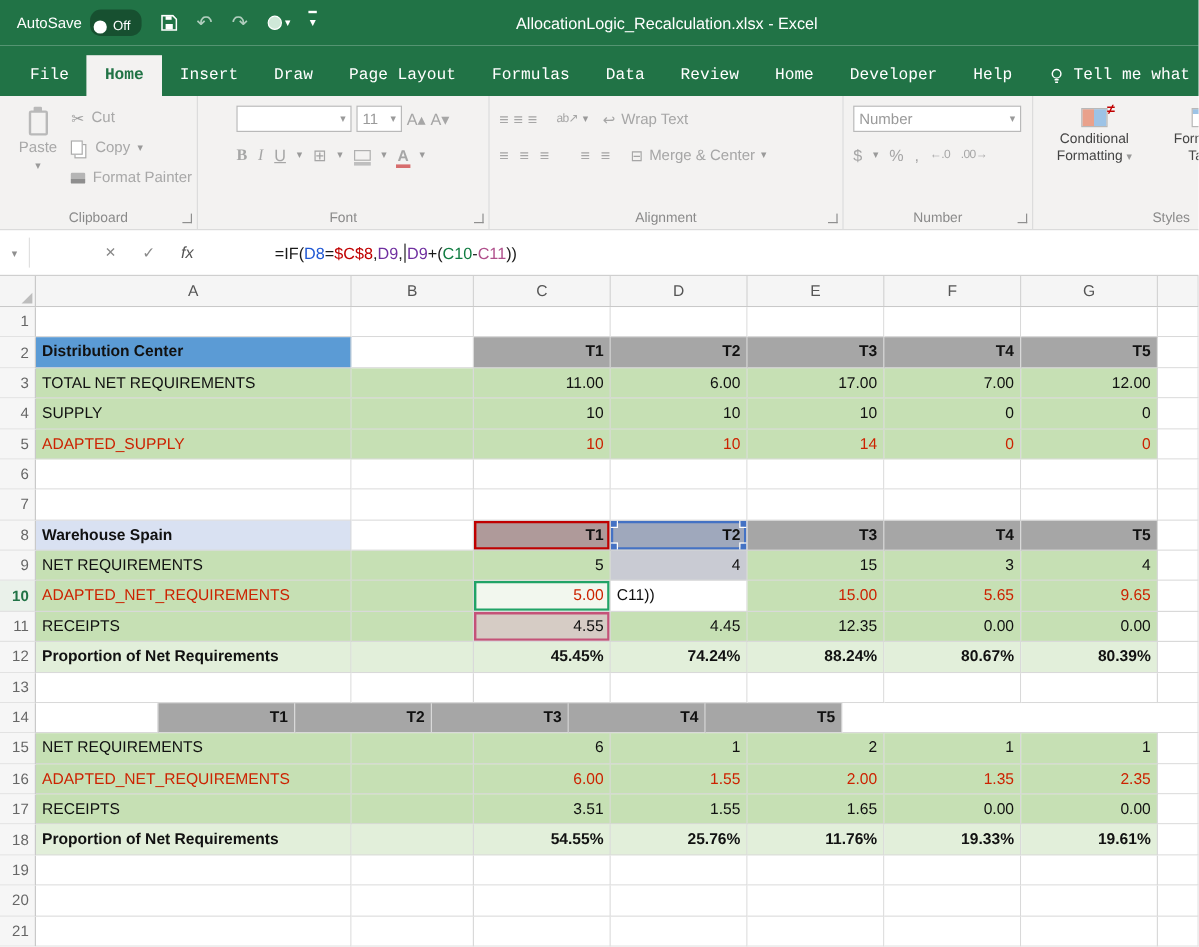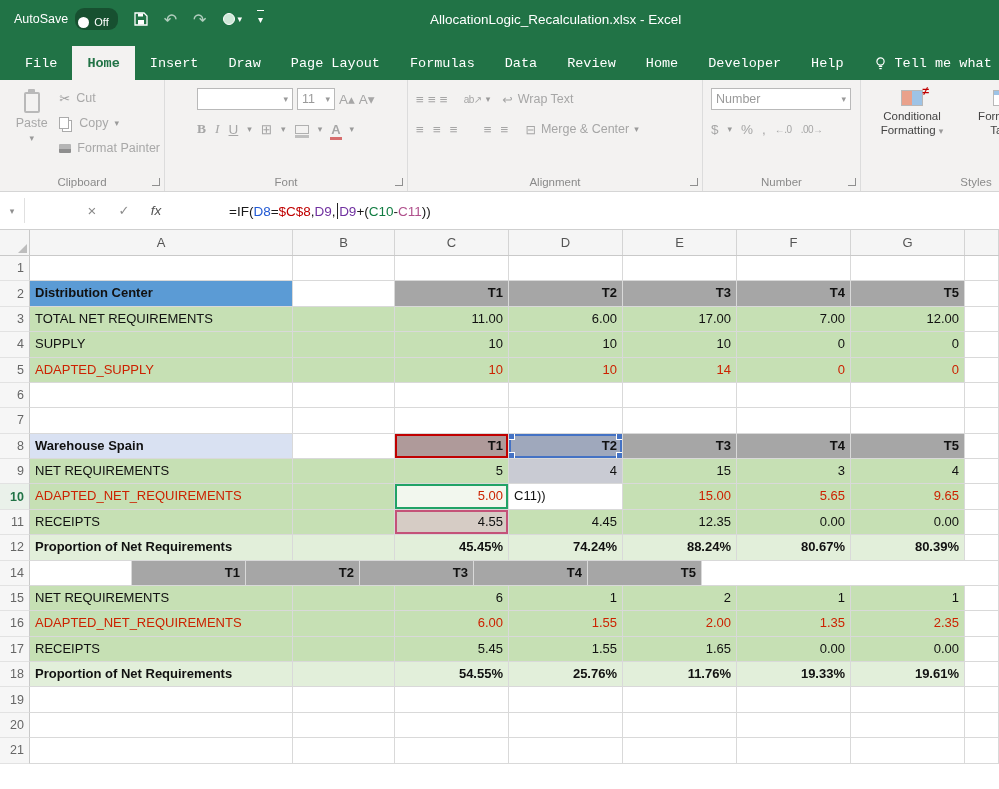--- a/index.html
+++ b/index.html
@@ -501,20 +501,31 @@
           <div class="cell wA s-pgl">Proportion of Net Requirements</div>
           <div class="cell wB s-pg"></div>
           <div class="cell wC s-pgv">45.45%</div>
           <div class="cell wD s-pgv">74.24%</div>
           <div class="cell wE s-pgv">88.24%</div>
           <div class="cell wF s-pgv">80.67%</div>
           <div class="cell wG s-pgv">80.39%</div>
           <div class="cell wH"></div>
         </div>
         <div class="srow">
+          <div class="rhead">13</div>
+          <div class="cell wA"></div>
+          <div class="cell wB"></div>
+          <div class="cell wC"></div>
+          <div class="cell wD"></div>
+          <div class="cell wE"></div>
+          <div class="cell wF"></div>
+          <div class="cell wG"></div>
+          <div class="cell wH"></div>
+        </div>
+        <div class="srow">
           <div class="rhead">14</div>
           <div class="cell wB"></div>
           <div class="cell wC s-gh">T1</div>
           <div class="cell wD s-gh">T2</div>
           <div class="cell wE s-gh">T3</div>
           <div class="cell wF s-gh">T4</div>
           <div class="cell wG s-gh">T5</div>
           <div class="cell wH"></div>
         </div>
         <div class="srow">
@@ -536,21 +547,21 @@
           <div class="cell wD s-gr">1.55</div>
           <div class="cell wE s-gr">2.00</div>
           <div class="cell wF s-gr">1.35</div>
           <div class="cell wG s-gr">2.35</div>
           <div class="cell wH"></div>
         </div>
         <div class="srow">
           <div class="rhead">17</div>
           <div class="cell wA s-gl">RECEIPTS</div>
           <div class="cell wB s-g"></div>
-          <div class="cell wC s-g">5.45</div>
+          <div class="cell wC s-g">3.51</div>
           <div class="cell wD s-g">1.55</div>
           <div class="cell wE s-g">1.65</div>
           <div class="cell wF s-g">0.00</div>
           <div class="cell wG s-g">0.00</div>
           <div class="cell wH"></div>
         </div>
         <div class="srow">
           <div class="rhead">18</div>
           <div class="cell wA s-pgl">Proportion of Net Requirements</div>
           <div class="cell wB s-pg"></div>

